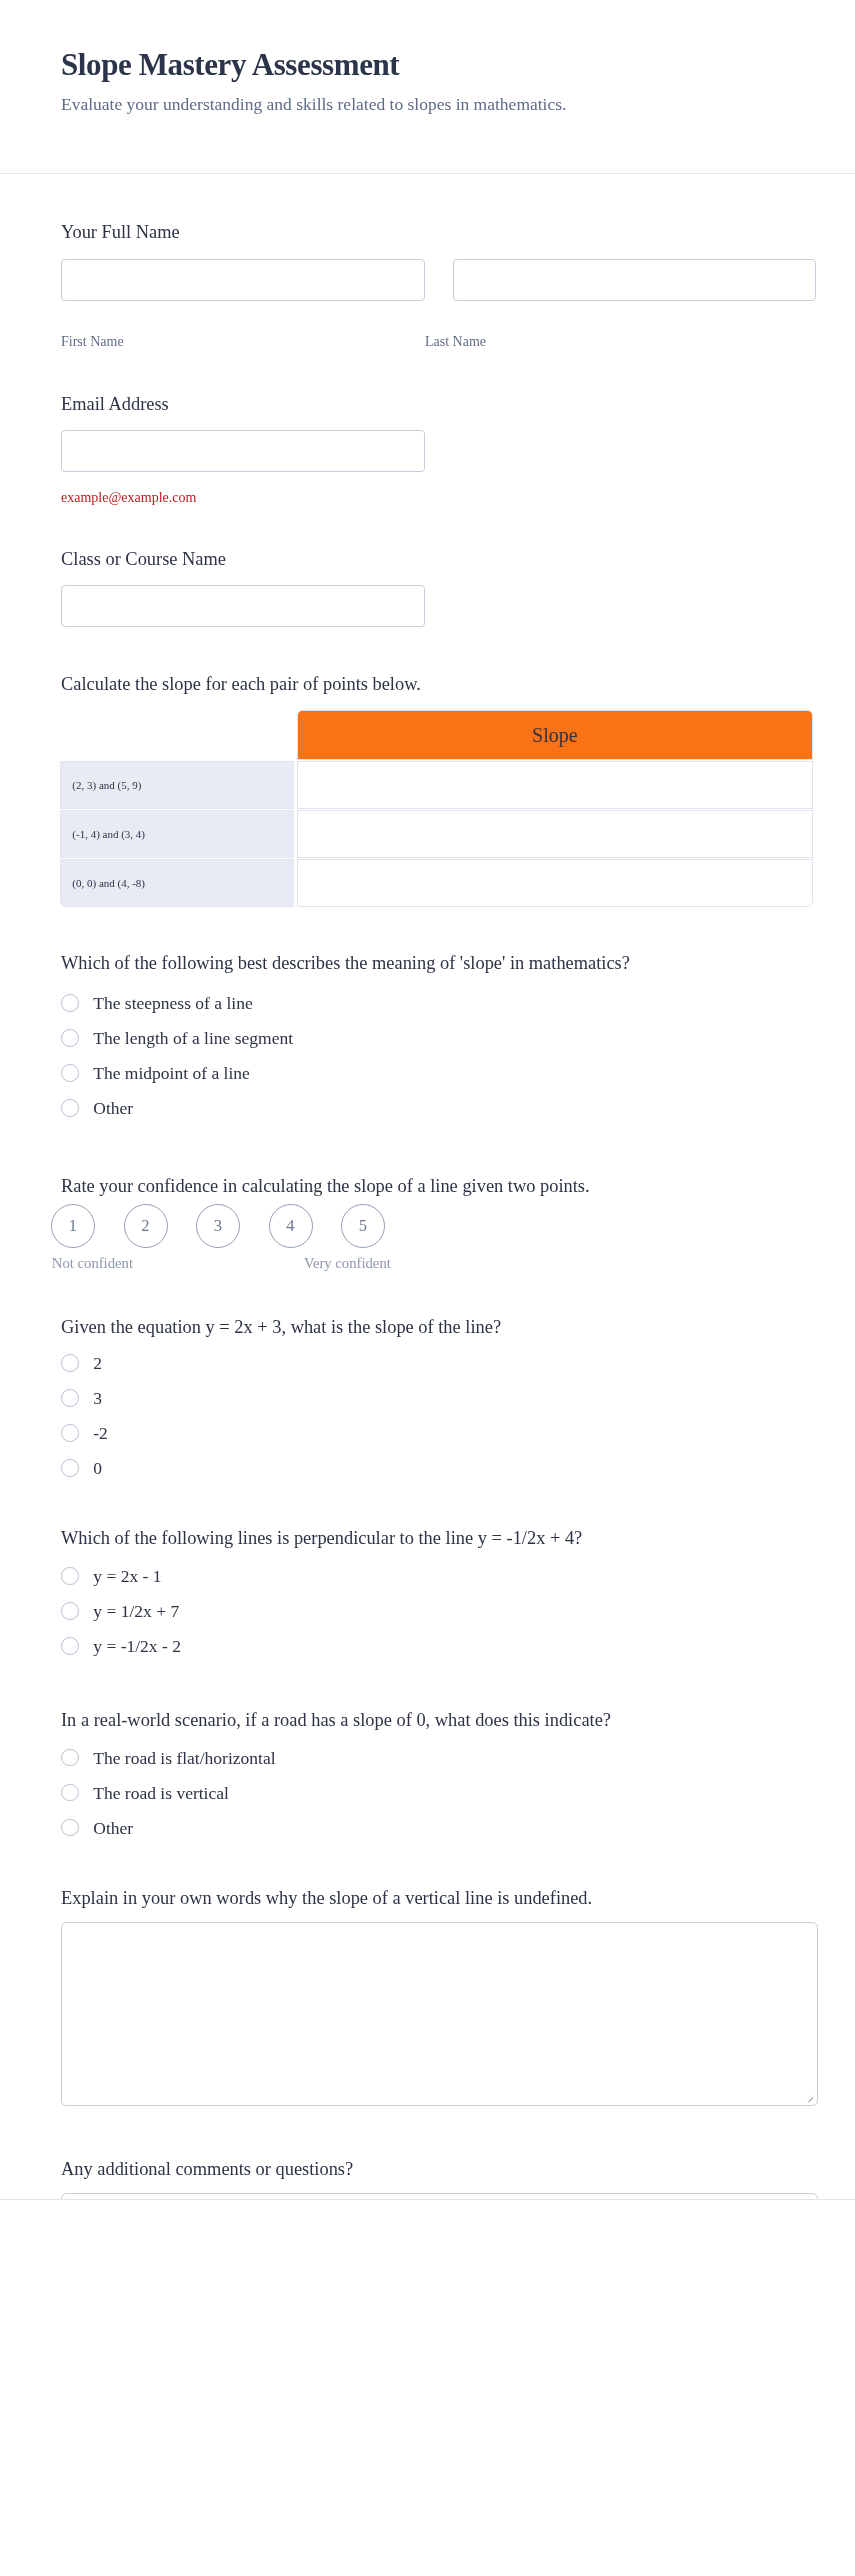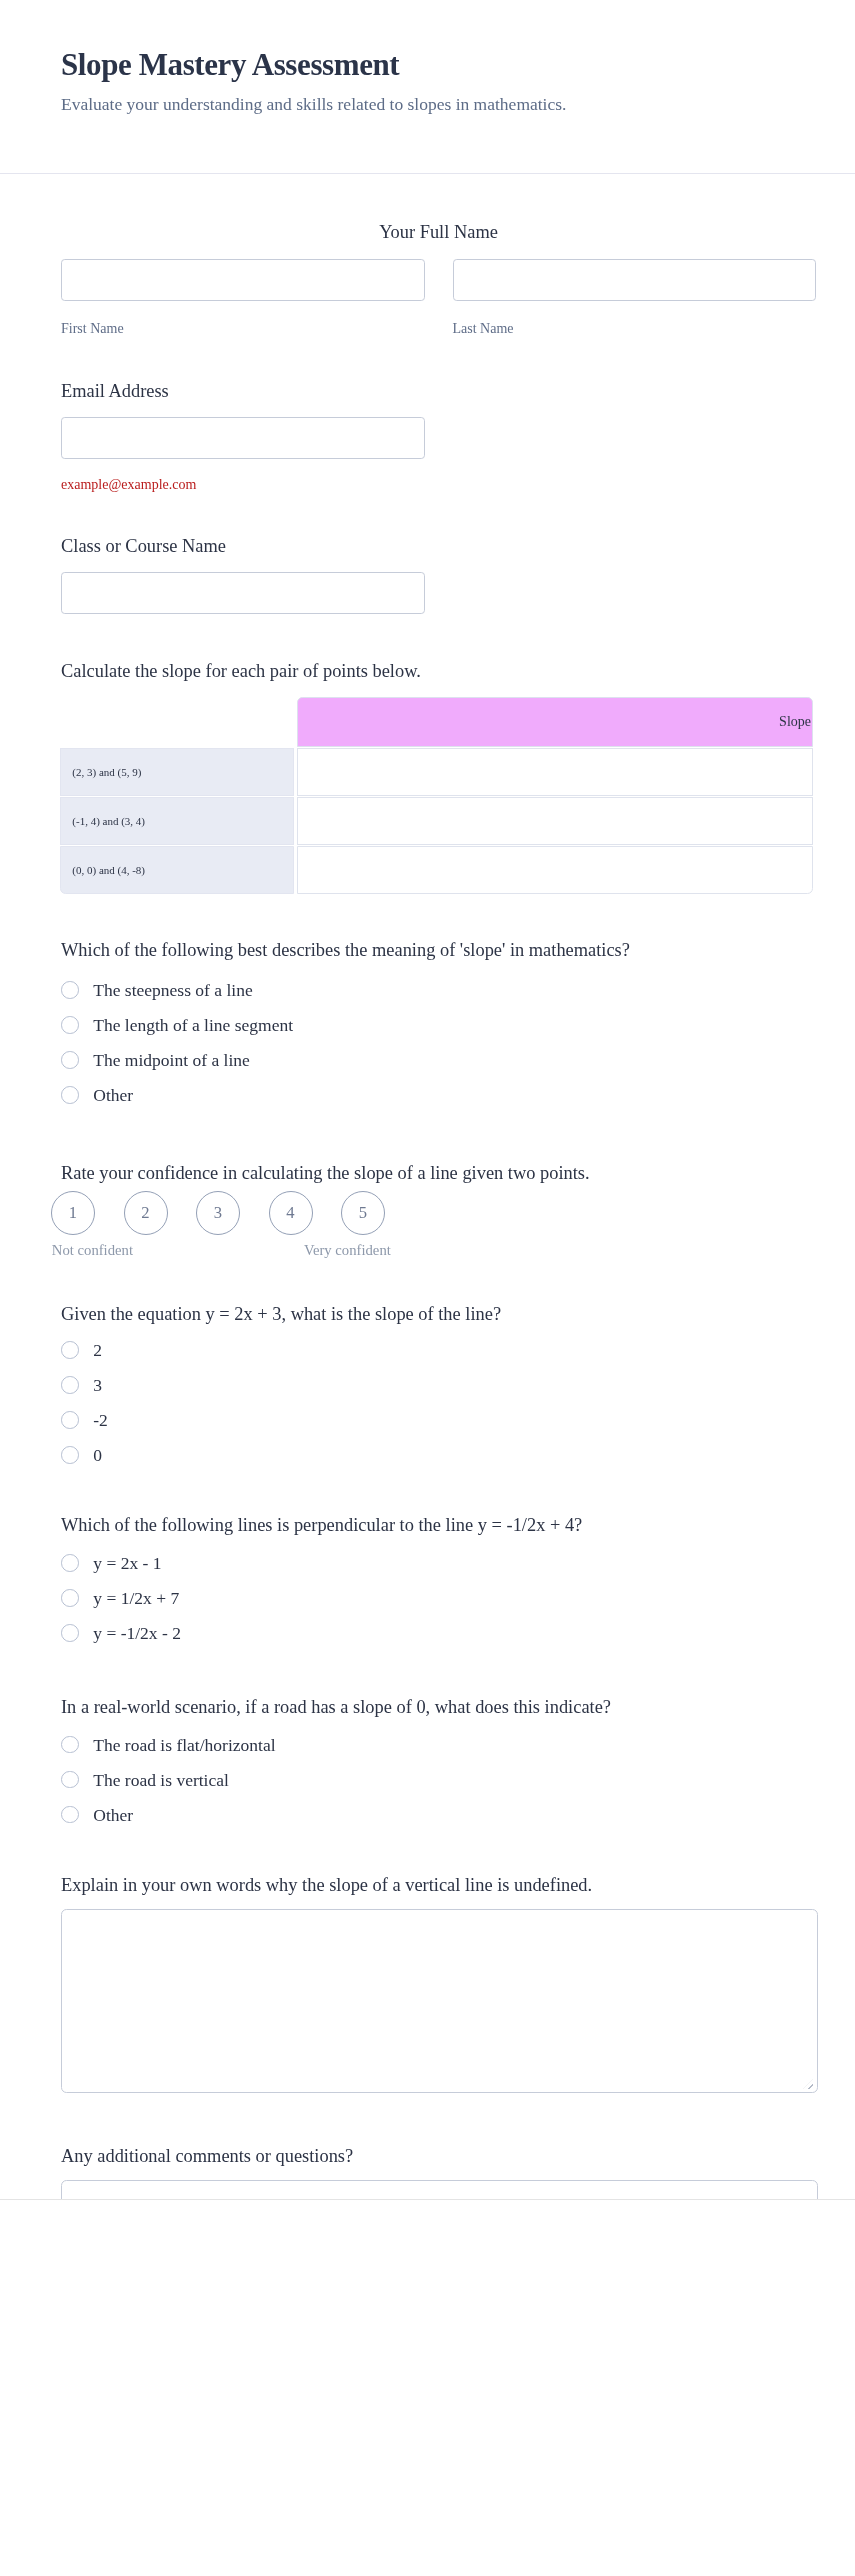--- a/index.html
+++ b/index.html
@@ -6,33 +6,33 @@
   .page{
     position:relative;width:856px;height:2200px;box-sizing:border-box;
     background:#ffffff;border-right:0.9px solid #e4e4e4;border-bottom:0.9px solid #e4e4e4;
     font-family:Liberation Serif, serif;color:#2c3345;overflow:hidden;
   }
   .header{box-sizing:border-box;height:174px;padding:46px 61px 0 61px;border-bottom:0.9px solid #e4e5ef;}
   .form-title{font-size:31px;font-weight:700;color:#2b3449;letter-spacing:-0.4px;line-height:37px;margin:0;}
   .form-subtitle{margin-top:9.2px;font-size:17.5px;color:#5d6c87;line-height:24px;}
   .content{padding:0 39px 0 61px;}
   .q-label{font-size:18.4px;font-weight:500;color:#2c3345;line-height:26px;}
-  .mt-name{margin-top:45px;text-align:center;} .mt-email{margin-top:40px;} .mt-class{margin-top:39px;}
+  .mt-name{margin-top:45px;} .mt-email{margin-top:40px;} .mt-class{margin-top:39px;}
   .mt-table{margin-top:44px;} .mt-q1{margin-top:42px;} .mt-rate{margin-top:47px;}
   .mt-q2{margin-top:41px;} .mt-q3{margin-top:40px;} .mt-q4{margin-top:43px;}
   .mt-explain{margin-top:40px;} .mt-comments{margin-top:46px;}
   .input-row{display:flex;gap:28px;margin-top:14px;}
   .text-input{box-sizing:border-box;width:364px;height:42px;border:0.9px solid #c6ccd9;border-radius:3.7px;background:#fff;font-family:inherit;font-size:16.6px;padding:0 11px;color:#2c3345;outline:none;}
-  .sublabel-row{display:flex;gap:28px;margin-top:19px;}
+  .sublabel-row{display:flex;margin-top:32px;}
   .sublabel{width:364px;font-size:14px;color:#5f6d88;line-height:18.4px;}
   .single{margin-top:13px;}
   .hint{margin-top:16.6px;font-size:14px;color:#b91c1c;line-height:18.4px;}
   .matrix{border-collapse:separate;border-spacing:3.7px 1.8px;margin-top:12px;margin-left:-3.7px;}
   .matrix .corner{width:222px;background:transparent;border:none;}
-  .matrix th.colhead{width:516px;height:46px;background:#f0abfc;border:0.9px solid #dde1ee;border-radius:5.5px 5.5px 0 0;font-size:14px;font-weight:500;color:#2c3345;text-align:right;}
+  .matrix th.colhead{width:516px;height:46px;background:#f97316;border:0.9px solid #dde1ee;border-radius:5.5px 5.5px 0 0;font-size:20px;font-weight:500;color:#2c3345;text-align:center;}
   .matrix td.rowlabel{width:222px;height:44px;background:#e8ebf4;border:0.9px solid #e2e5f0;font-size:11px;color:#2c3345;text-align:left;padding:0 0 0 11px;font-weight:400;}
   .matrix td.cell{width:516px;height:44px;background:#fff;border:0.9px solid #dfe3ed;cursor:text;}
   .matrix tr:first-child td.rowlabel{border-radius:3.7px 0 0 0;}
   .matrix tr:last-child td.rowlabel{border-radius:0 0 0 5.5px;}
   .matrix tr:last-child td.cell{border-radius:0 0 5.5px 0;}
   .opts{margin-top:9.2px;}
   .opts.tight{margin-top:5.5px;} .opts.t8{margin-top:7.4px;}
   .opt{display:flex;align-items:center;height:35px;gap:14.7px;cursor:pointer;}
   .radio{flex:0 0 auto;width:15.6px;height:15.6px;border:1.8px solid #b7c0d2;border-radius:50%;background:#fff;}
   .opt-text{font-size:17.5px;color:#2c3345;line-height:22px;}

